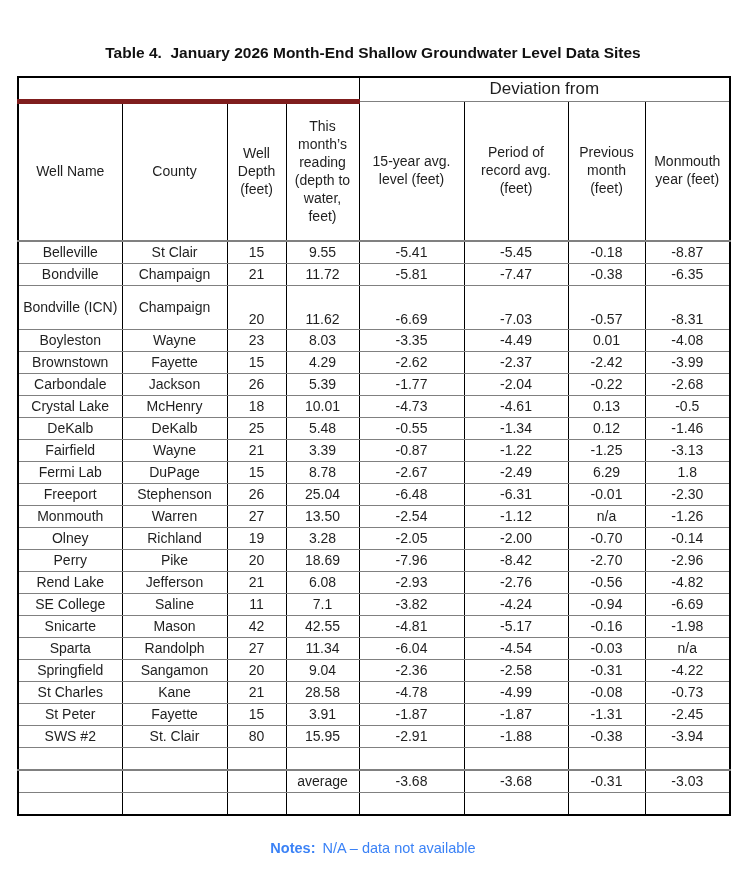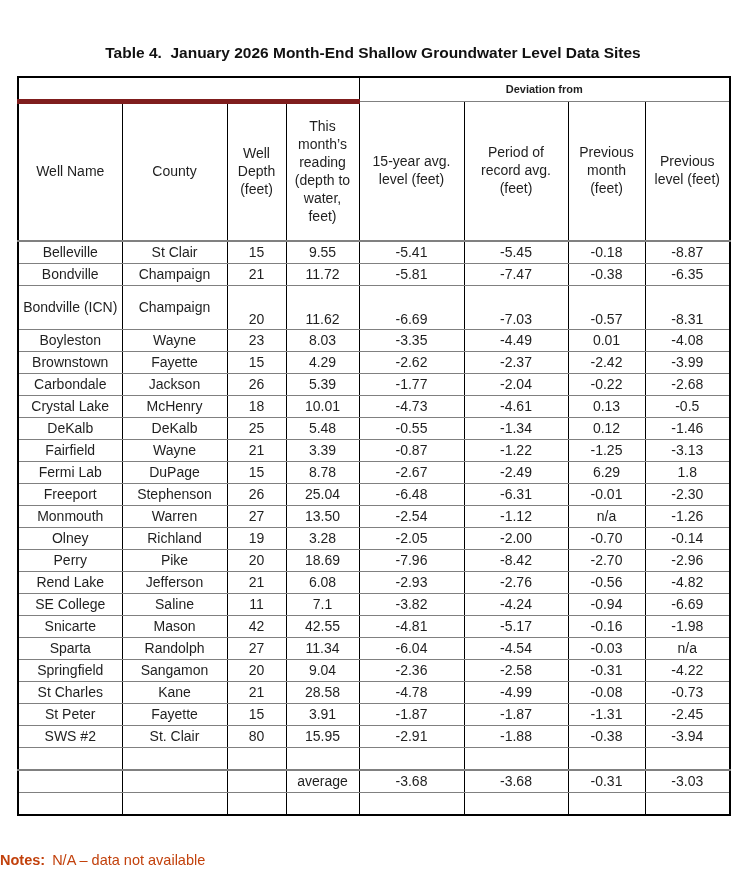--- a/index.html
+++ b/index.html
@@ -39,46 +39,45 @@
     text-align: center;
     vertical-align: middle;
     font-size: 14px;
     line-height: 1.18;
     padding: 0 2px;
     overflow: hidden;
   }
   tr.band-row td {
     border-top: none;
     height: 21px;
-    font-size: 11px;
-    font-weight: bold;
+    font-size: 17px;
   }
   td.band-empty { border-bottom: 1px solid #000000; }
   td.band-dev   { border-bottom: none; }
   tr.colheads td {
     height: 136px;
     border-bottom: 2px solid #808080;
     line-height: 1.28;
   }
   tr.colheads td.left-head { border-top: 5px solid #7f1d1d; }
   tr.colheads td.dev-head  { border-top: none; }
   tbody td { height: 21px; }
   
   tbody tr:nth-child(3) td {
     height: 42px;
     vertical-align: bottom;
     padding-bottom: 1px;
   }
   tbody tr:nth-child(3) td:nth-child(-n+2) { vertical-align: middle; }
   tr[data-name="average-row"] td { border-top: 2px solid #808080; }
   .notes {
-    margin-top: 36px;
-    text-align: left;
+    margin-top: 24px;
+    text-align: center;
     font-size: 14.5px;
-    color: #c2410c;
+    color: #3b82f6;
   }
   .notes .notes-label { font-weight: bold; }
   .notes .notes-text { margin-left: 7px; }
 </style>
 </head>
 <body>
 
 <div class="page" data-name="document-page">
 
   <div class="title" data-name="table-title">Table 4.  January 2026 Month-End Shallow Groundwater Level Data Sites</div>
@@ -100,21 +99,21 @@
         <td colspan="4" class="band-dev" data-name="deviation-from-header">Deviation from</td>
       </tr>
       <tr class="colheads" data-name="column-header-row">
         <td class="left-head" data-name="col-header-well-name">Well Name</td>
         <td class="left-head" data-name="col-header-county">County</td>
         <td class="left-head" data-name="col-header-well-depth">Well Depth (feet)</td>
         <td class="left-head" data-name="col-header-this-months-reading">This month’s reading (depth to water, feet)</td>
         <td class="dev-head" data-name="col-header-15-year-avg">15-year avg. level (feet)</td>
         <td class="dev-head" data-name="col-header-period-of-record-avg">Period of record avg. (feet)</td>
         <td class="dev-head" data-name="col-header-previous-month">Previous month (feet)</td>
-        <td class="dev-head" data-name="col-header-previous-year">Previous level (feet)</td>
+        <td class="dev-head" data-name="col-header-previous-year">Monmouth year (feet)</td>
       </tr>
     </thead>
     <tbody data-name="table-body">
         <tr data-name="table-row">
           <td data-name="table-cell">Belleville</td>
           <td data-name="table-cell">St Clair</td>
           <td data-name="table-cell">15</td>
           <td data-name="table-cell">9.55</td>
           <td data-name="table-cell">-5.41</td>
           <td data-name="table-cell">-5.45</td>

